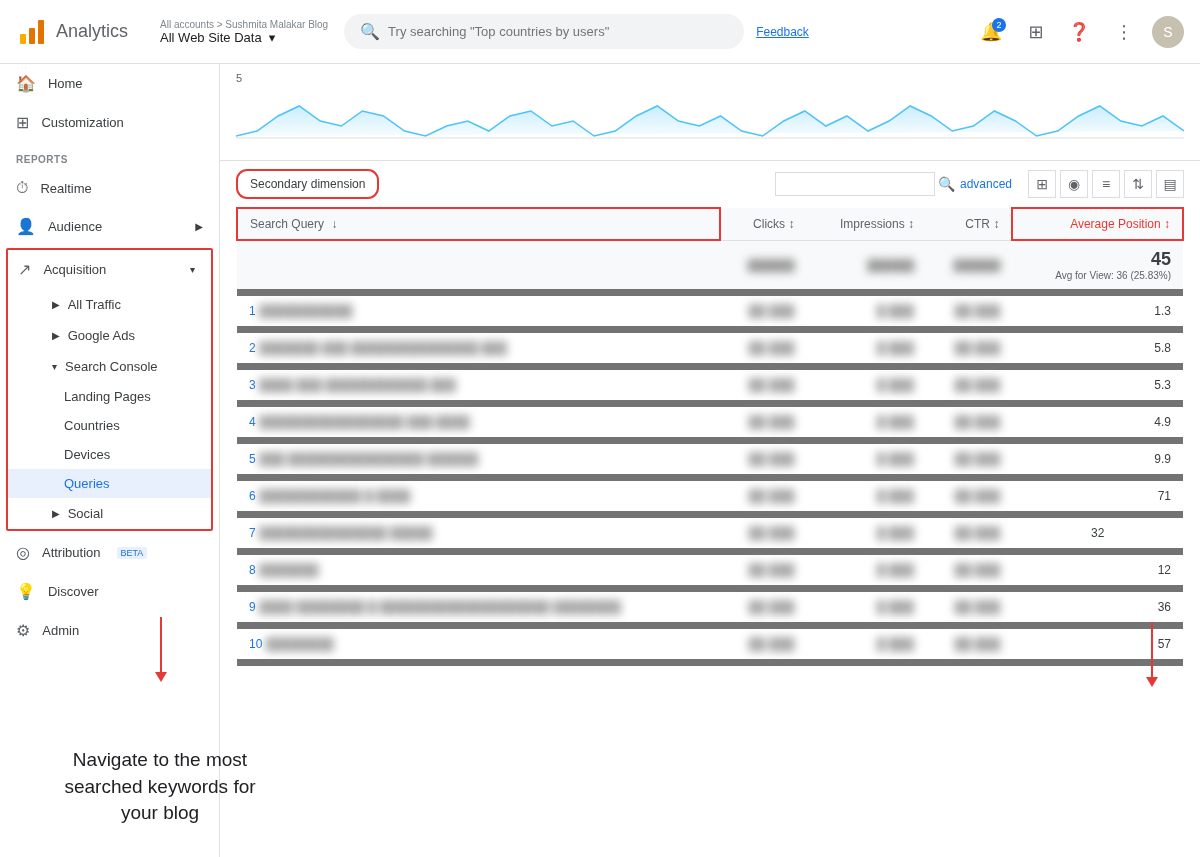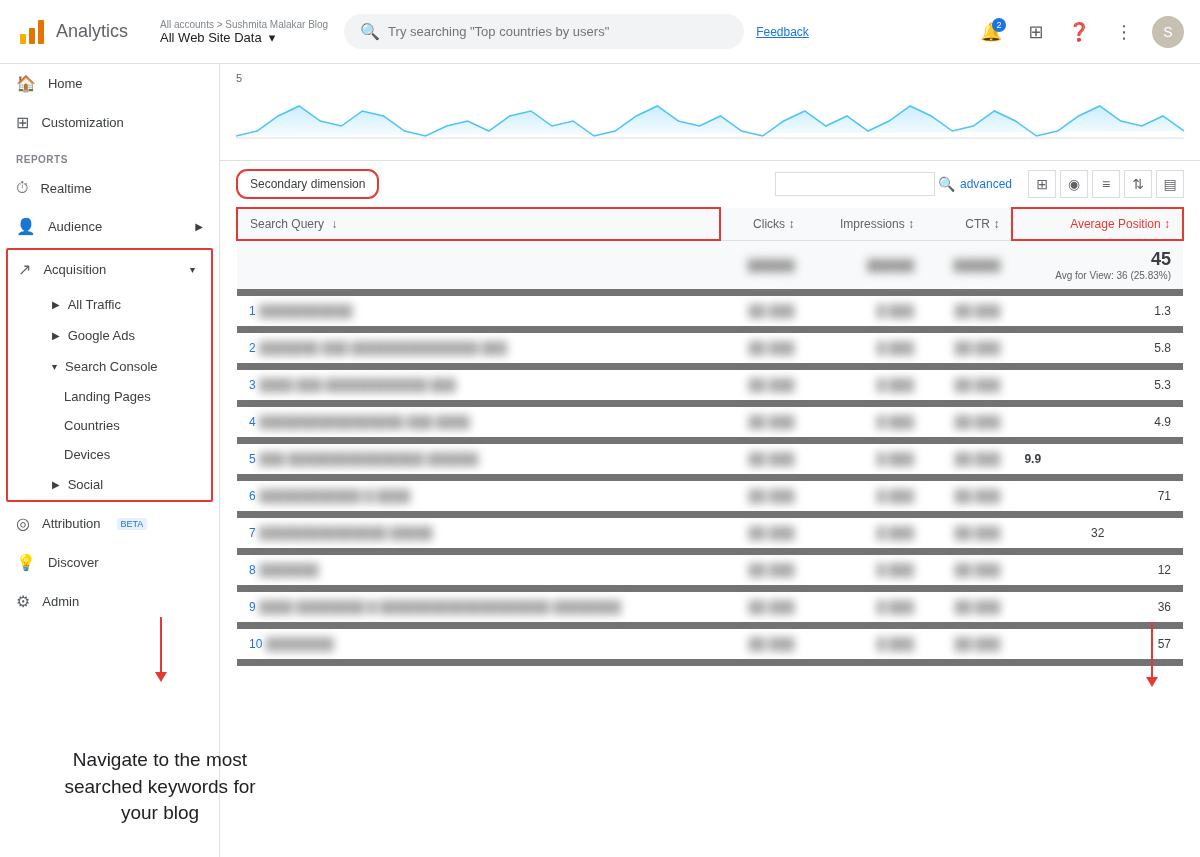--- a/index.html
+++ b/index.html
@@ -382,20 +382,23 @@
         <span>Search Console</span>
       </div>
       <div class="sidebar-sub-sub-item">
         <span>Landing Pages</span>
       </div>
       <div class="sidebar-sub-sub-item">
         <span>Countries</span>
       </div>
       <div class="sidebar-sub-sub-item">
         <span>Devices</span>
+      </div>
+      <div class="sidebar-sub-sub-item active" style="background:#e8f0fe; color:#1a73e8;">
+        <span>Queries</span>
       </div>
       <div class="sidebar-sub-item">
         <span style="font-size:10px;">▶</span>
         <span>Social</span>
       </div>
     </div>
 
     <div class="sidebar-item">
       <span class="icon">◎</span>
       <span>Attribution</span>
@@ -510,21 +513,21 @@
       <td style="filter:blur(4px); color:#aaa;">██ ███</td>
       <td style="filter:blur(4px); color:#aaa;">█ ███</td>
       <td style="filter:blur(4px); color:#aaa;">██ ███</td>
       <td style="text-align:right; font-weight:500;">4.9</td>
     </tr>
             <tr>
       <td><span style="color:#1a73e8; cursor:pointer;">5</span> <span style="filter:blur(4px); color:#aaa;">███ ████████████████ ██████</span></td>
       <td style="filter:blur(4px); color:#aaa;">██ ███</td>
       <td style="filter:blur(4px); color:#aaa;">█ ███</td>
       <td style="filter:blur(4px); color:#aaa;">██ ███</td>
-      <td style="text-align:left; font-weight:700;">9.9</td>
+      <td style="text-align:right; font-weight:400;">9.9</td>
     </tr>
             <tr>
       <td><span style="color:#1a73e8; cursor:pointer;">6</span> <span style="filter:blur(4px); color:#aaa;">████████████ █ ████</span></td>
       <td style="filter:blur(4px); color:#aaa;">██ ███</td>
       <td style="filter:blur(4px); color:#aaa;">█ ███</td>
       <td style="filter:blur(4px); color:#aaa;">██ ███</td>
       <td style="text-align:right; font-weight:500;">71</td>
     </tr>
             <tr>
       <td><span style="color:#1a73e8; cursor:pointer;">7</span> <span style="filter:blur(4px); color:#aaa;">███████████████ █████</span></td>

